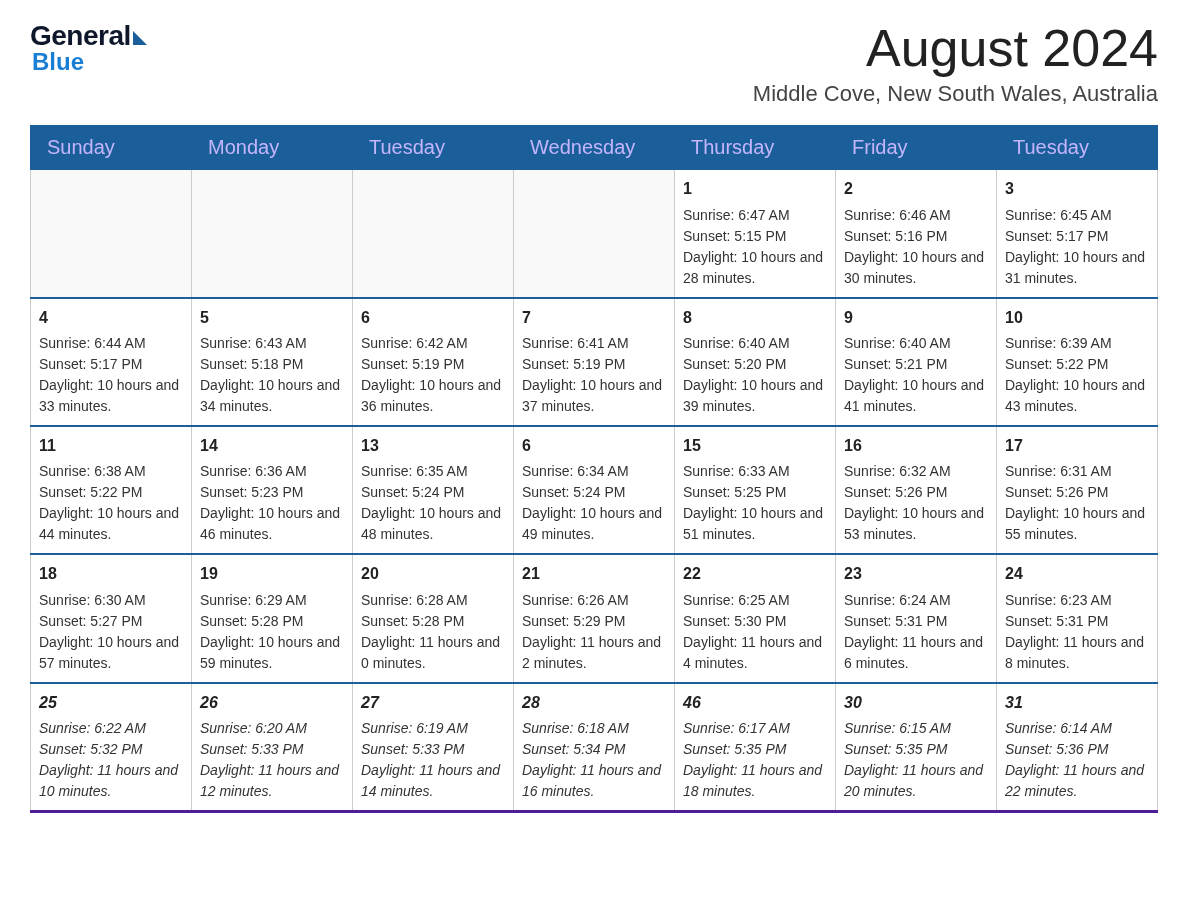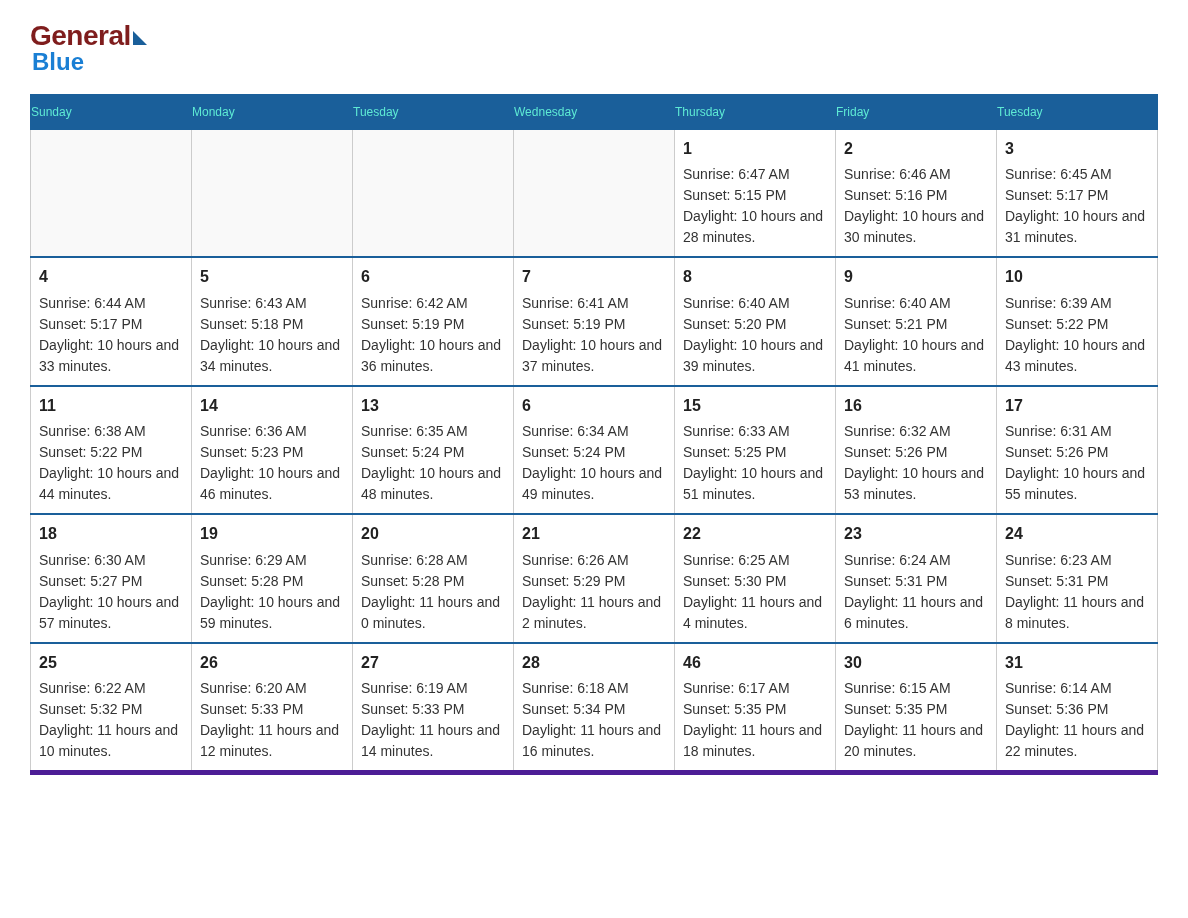--- a/index.html
+++ b/index.html
@@ -21,21 +21,21 @@
       flex-direction: column;
       align-items: flex-start;
     }
     .logo-top {
       display: flex;
       align-items: center;
     }
     .logo-general {
       font-size: 28px;
       font-weight: bold;
-      color: #7f1d1d;
+      color: #0f172a;
       letter-spacing: -0.5px;
     }
     .logo-arrow {
       width: 0;
       height: 0;
       border-left: 14px solid #1a5f9a;
       border-top: 14px solid transparent;
       border-bottom: 0px solid transparent;
       margin-left: 2px;
       margin-top: 4px;
@@ -62,24 +62,24 @@
       font-weight: 400;
       margin-top: 4px;
     }
     .calendar {
       width: 100%;
       border-collapse: collapse;
       border: 1px solid #1a5f9a;
     }
     .calendar th {
       background-color: #1a5f9a;
-      color: #5eead4;
-      font-size: 12px;
+      color: #c4b5fd;
+      font-size: 20px;
       font-weight: 500;
-      padding: 10px 0;
+      padding: 10px 16px;
       text-align: left;
       border: 1px solid #1a5f9a;
     }
     .calendar td {
       vertical-align: top;
       padding: 8px 8px;
       border: 1px solid #cccccc;
       border-bottom: 2px solid #1a5f9a;
       width: 14.28%;
       min-height: 100px;
@@ -96,33 +96,38 @@
       color: #222;
       margin-bottom: 4px;
       display: block;
     }
     .day-info {
       font-size: 14px;
       color: #333;
       line-height: 1.5;
     }
     .calendar tr:last-child td {
-      border-bottom: 5px solid #4c1d95;
+      border-bottom: 3px solid #4c1d95;
+      font-style: italic;
     }
   </style>
 </head>
 <body>
 
 <div class="header">
   <div class="logo">
     <div class="logo-top">
       <span class="logo-general">General</span>
       <div class="logo-arrow"></div>
     </div>
     <span class="logo-blue">Blue</span>
+  </div>
+  <div class="title-block">
+    <div class="month-title">August 2024</div>
+    <div class="location-title">Middle Cove, New South Wales, Australia</div>
   </div>
 </div>
 
 <table class="calendar">
   <thead>
     <tr>
     <th>Sunday</th>
         <th>Monday</th>
         <th>Tuesday</th>
         <th>Wednesday</th>

